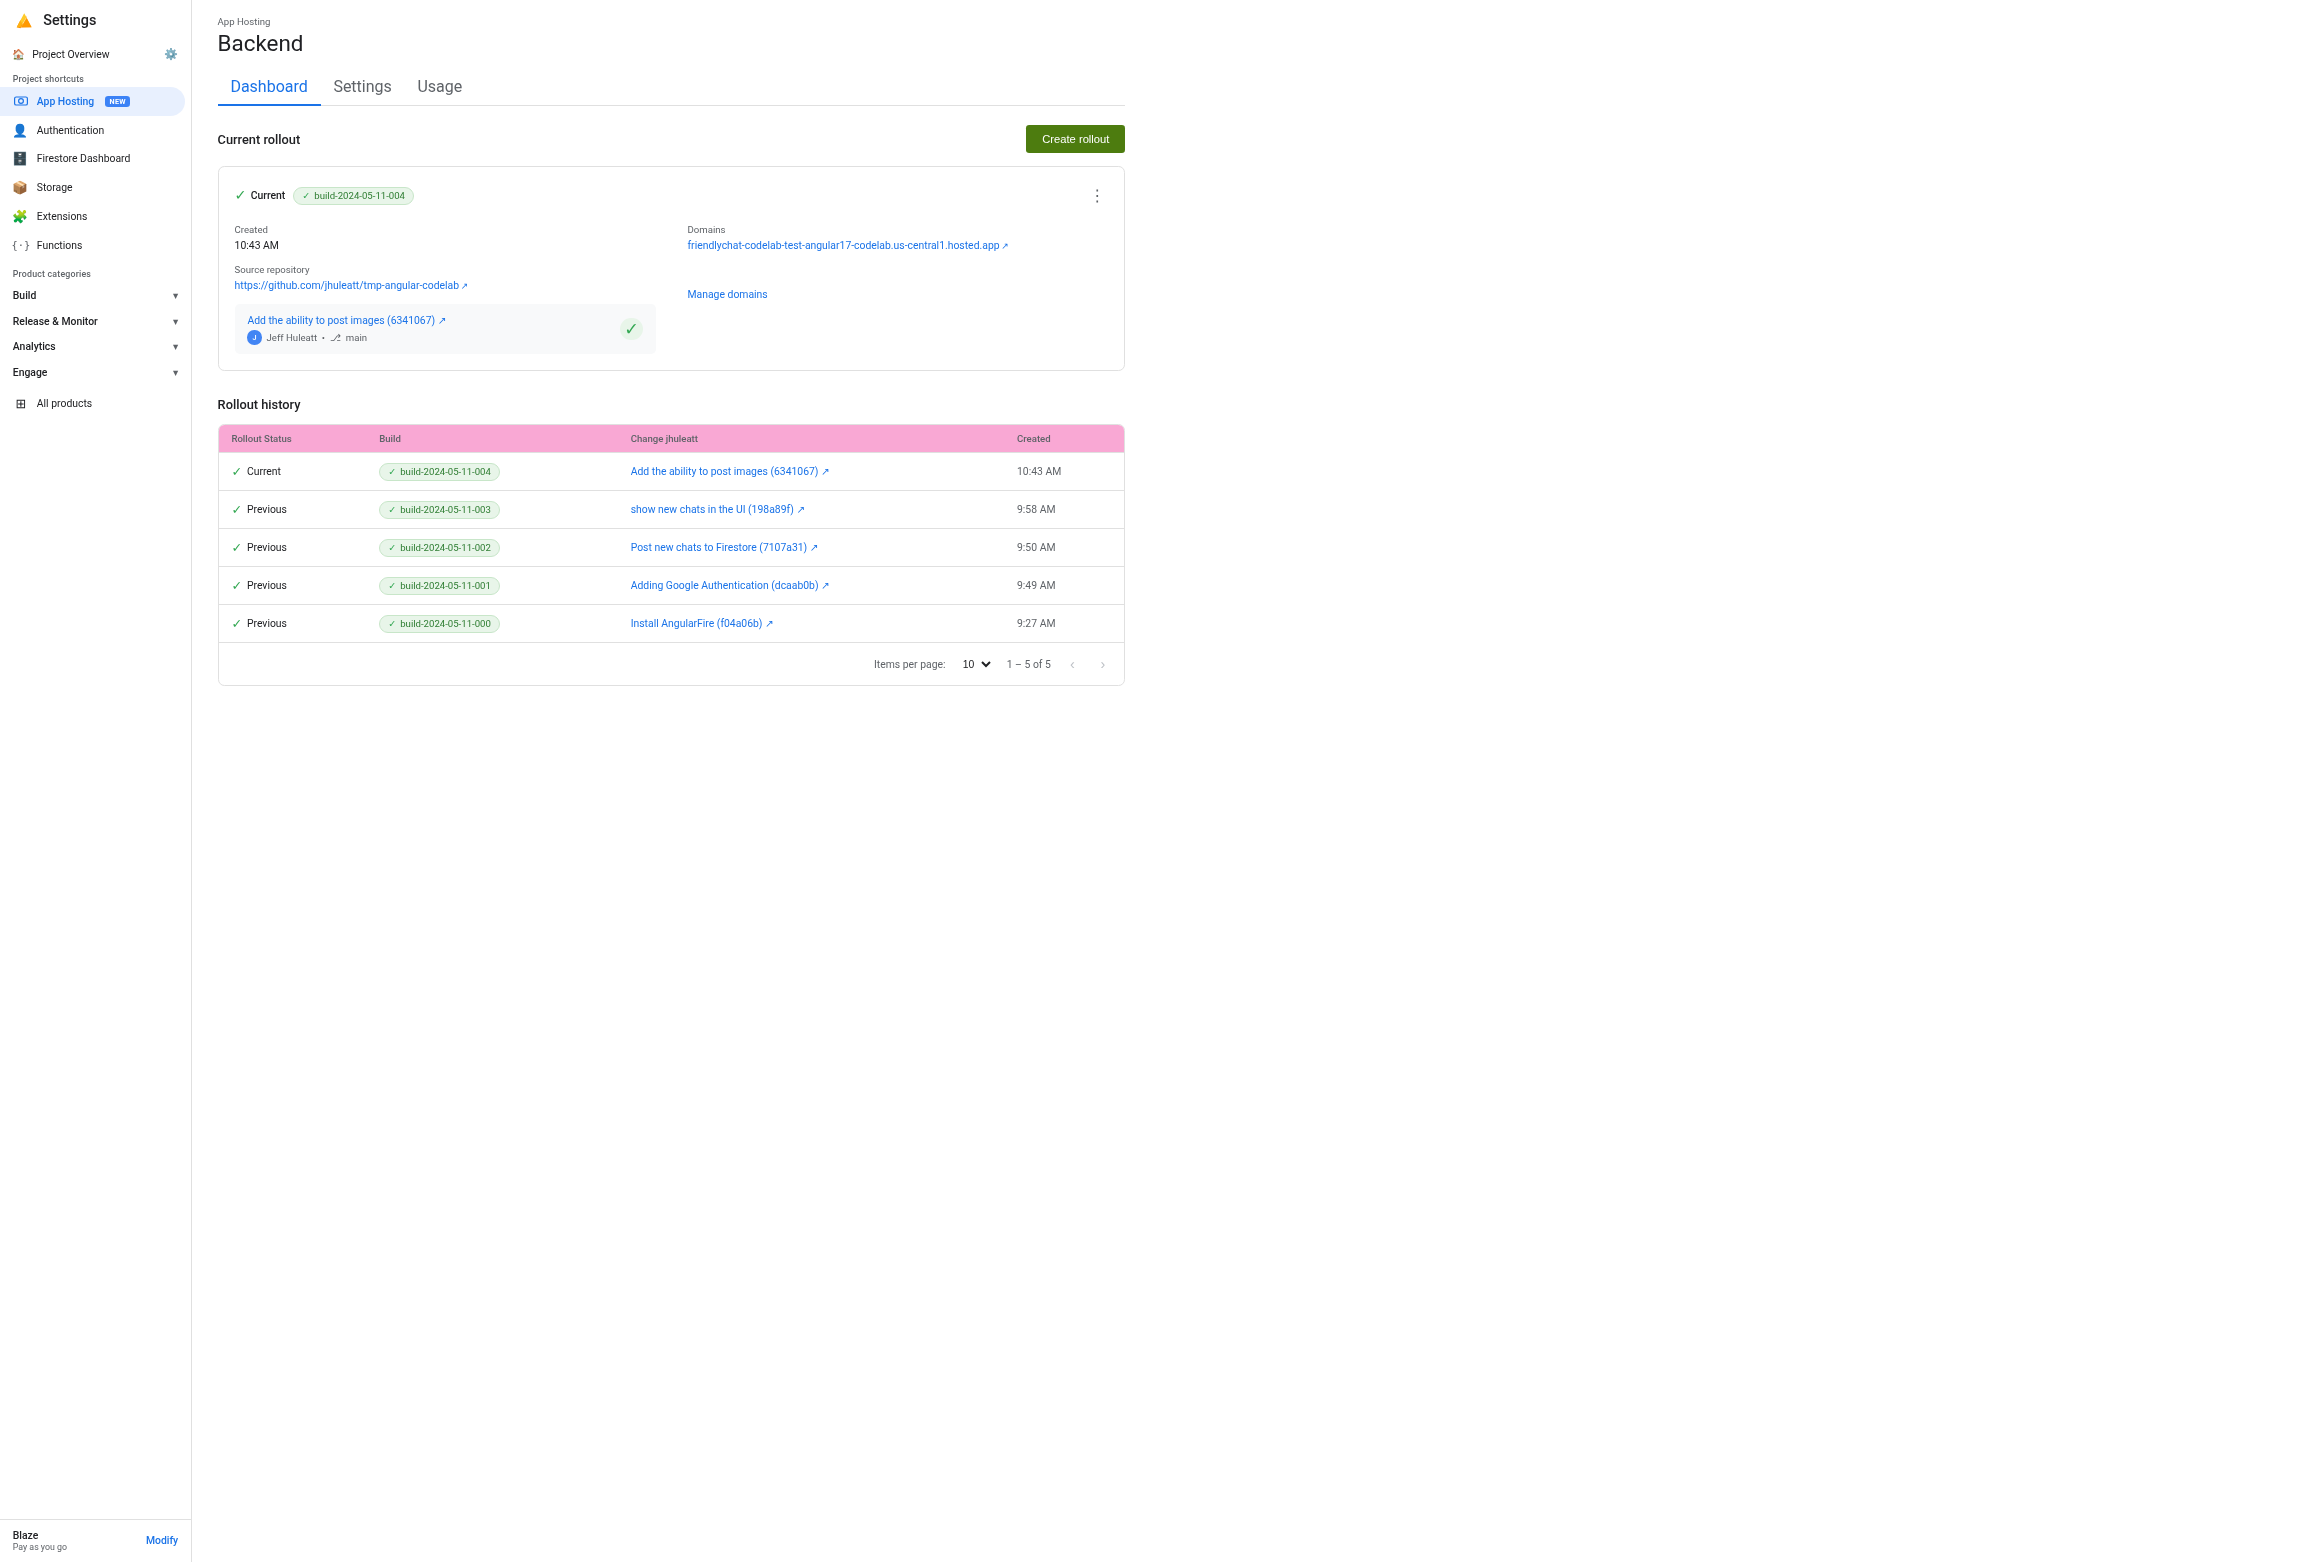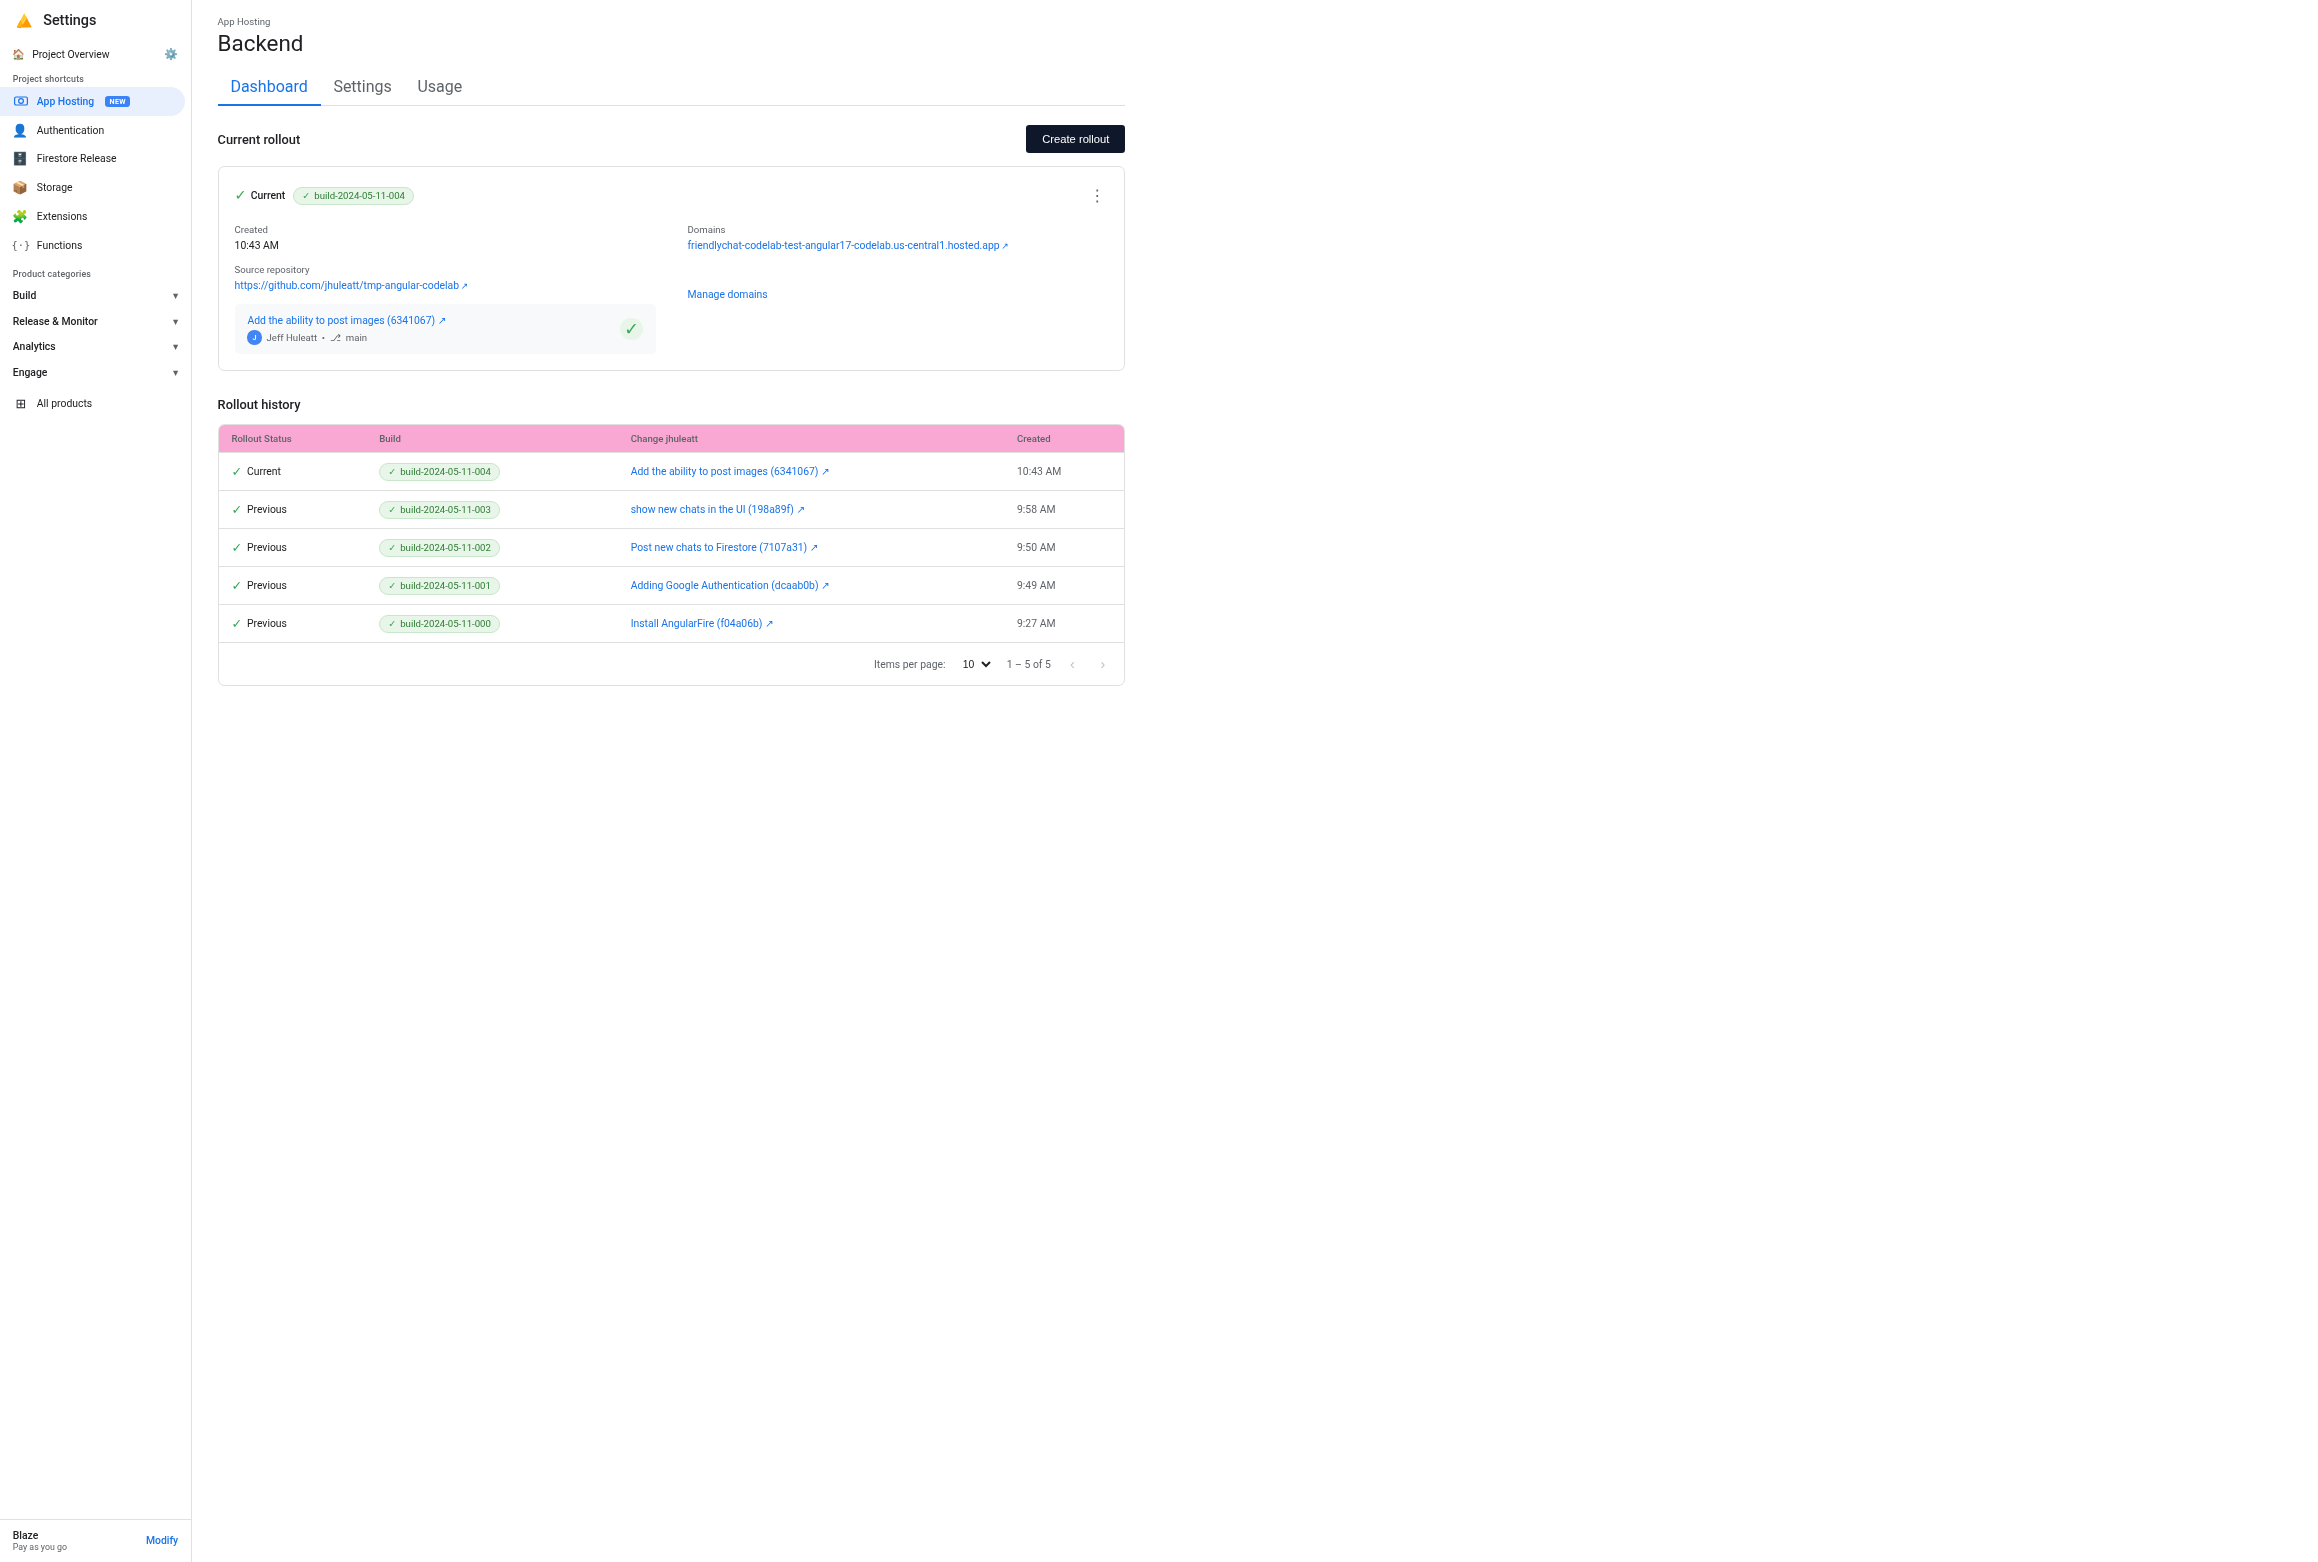--- a/index.html
+++ b/index.html
@@ -30,21 +30,21 @@
     .main-inner { padding: 16px 25.6px; max-width: 959px; }
     .breadcrumb { font-size: 9.6px; color: #5f6368; margin-bottom: 3.2px; }
     .page-title { font-size: 22.4px; font-weight: 400; color: #202124; margin-bottom: 12.8px; }
     .tabs { display: flex; border-bottom: 0.8px solid #e0e0e0; margin-bottom: 19px; gap: 0; }
     .tab { padding: 8px 12.8px; font-size: 16px; color: #5f6368; cursor: pointer; border-bottom: 2.4px solid transparent; margin-bottom: -0.8px; font-weight: 400; }
     .tab.active { color: #1a73e8; border-bottom: 2.4px solid #1a73e8; }
 
     
     .section-header { display: flex; align-items: center; justify-content: space-between; margin-bottom: 12.8px; }
     .section-title { font-size: 12.8px; font-weight: 500; color: #202124; }
-    .create-rollout-btn { background: #0f172a; color: #fff; border: none; border-radius: 3.2px; padding: 8px 16px; font-size: 11.2px; font-weight: 500; cursor: pointer; }
+    .create-rollout-btn { background: #4d7c0f; color: #fff; border: none; border-radius: 3.2px; padding: 8px 16px; font-size: 11.2px; font-weight: 500; cursor: pointer; }
 
     
     .rollout-card { border: 0.8px solid #e0e0e0; border-radius: 6.4px; padding: 16px; margin-bottom: 25.6px; }
     .rollout-card-header { display: flex; align-items: center; justify-content: space-between; margin-bottom: 16px; }
     .rollout-status-row { display: flex; align-items: center; gap: 8px; }
     .status-badge { display: flex; align-items: center; gap: 4px; font-size: 10.4px; font-weight: 500; }
     .status-badge.current { color: #202124; }
     .build-badge { background: #e8f5e9; color: #2e7d32; border: 0.8px solid #c8e6c9; border-radius: 9.6px; padding: 2.4px 8px; font-size: 9.6px; display: flex; align-items: center; gap: 4px; }
     .three-dots { cursor: pointer; color: #5f6368; font-size: 16px; padding: 3.2px; border-radius: 50%; }
     .meta-label { font-size: 9.6px; color: #5f6368; margin-bottom: 3.2px; }
@@ -115,21 +115,21 @@
     <span class="new-badge">NEW</span>
   </div>
 
   <div class="sidebar-item">
     <span class="icon">👤</span>
     <span>Authentication</span>
   </div>
 
   <div class="sidebar-item">
     <span class="icon">🗄️</span>
-    <span>Firestore Release</span>
+    <span>Firestore Dashboard</span>
   </div>
 
   <div class="sidebar-item">
     <span class="icon">📦</span>
     <span>Storage</span>
   </div>
 
   <div class="sidebar-item">
     <span class="icon">🧩</span>
     <span>Extensions</span>

